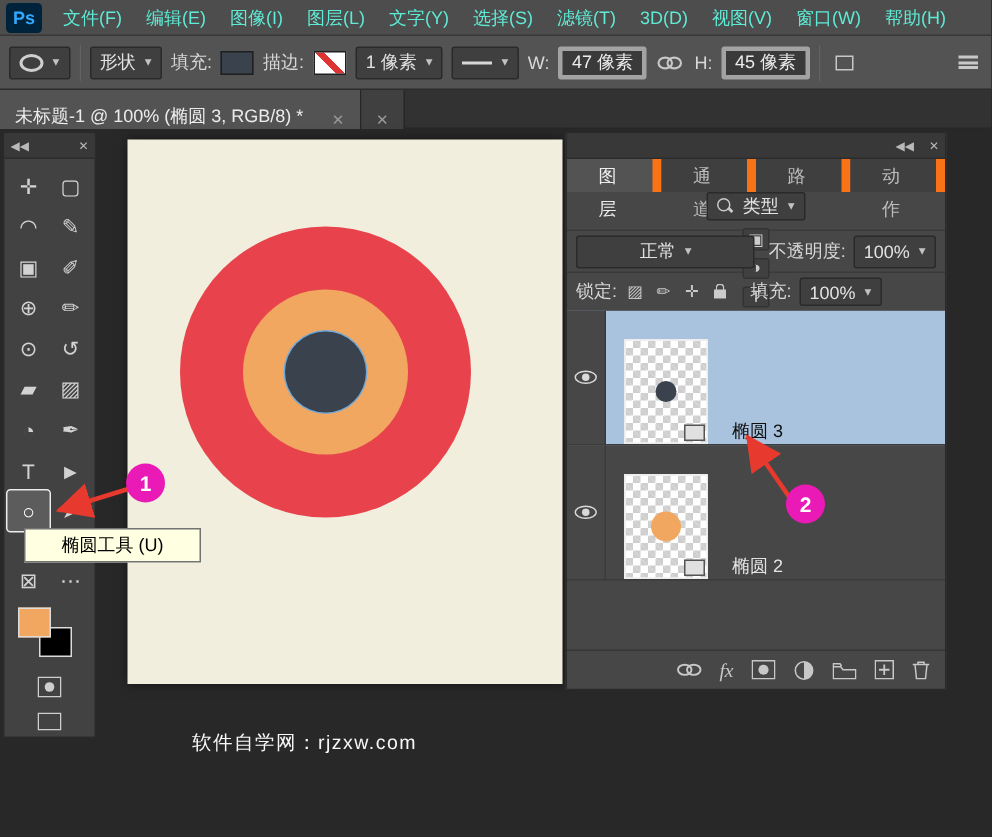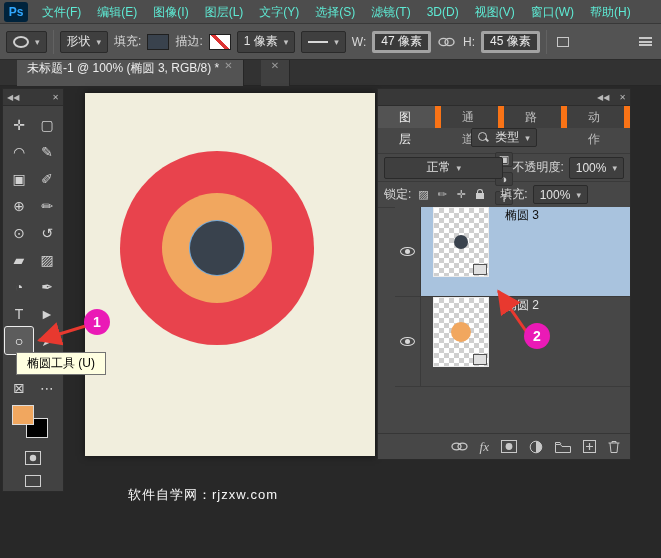--- a/index.html
+++ b/index.html
@@ -31,22 +31,22 @@
     background-image:linear-gradient(45deg,transparent 42%,#d33 42%,#d33 58%,transparent 58%); }
   .line-swatch { width:20px; height:2px; background:#d8d8d8; }
   .ob-label { color:#d8d8d8; white-space:nowrap; }
   .icon-btn { width:20px; height:20px; display:inline-flex; align-items:center; justify-content:center; color:#c8c8c8; }
   .hamburger { width:13px; height:9px; border-top:2px solid #c8c8c8; border-bottom:2px solid #c8c8c8; position:relative; }
   .hamburger::after { content:""; position:absolute; left:0; top:1.5px; width:13px; height:2px; background:#c8c8c8; }
   .small-square { width:12px; height:10px; border:1px solid #c8c8c8; }
   
   .tabbar { position:absolute; top:60px; left:0; width:661px; height:26px; background:#323232;
     display:flex; border-bottom:1px solid #262626; }
-  .tab { height:26px; display:flex; align-items:flex-start; gap:5px; padding:0 10px;
-    background:#404040; color:#b5b5b5; border-right:1px solid #262626; white-space:nowrap;margin-left:17px; }
+  .tab { height:26px; display:flex; align-items:flex-end; gap:19px; padding:0 10px;
+    background:#404040; color:#b5b5b5; border-right:1px solid #262626; white-space:nowrap; }
   .tab.active { background:#535353; color:#ececec; }
   .tab-close { font-size:10px; color:#9a9a9a; }
   
   .toolbar { position:absolute; left:2px; top:88px; width:62px; height:404px;
     background:#424242; border:1px solid #2a2a2a; z-index:5; }
   .panel-head { height:17px; background:#383838; border-bottom:1px solid #2c2c2c;
     display:flex; align-items:center; justify-content:space-between; padding:0 4px;
     color:#b9b9b9; font-size:8px; }
   .tools { display:grid; grid-template-columns:28px 28px; justify-content:center; padding-top:5px; }
   .tool { width:28px; height:27px; display:flex; align-items:center; justify-content:center;
@@ -79,21 +79,21 @@
     background:#404040; border:1px solid #333; border-radius:2px; color:#cccccc; font-size:11px; }
   .plain-ic { display:inline-flex; align-items:center; justify-content:center; color:#c9c9c9; font-size:11px; min-width:14px; }
   .mag { position:relative; width:11px; height:11px; }
   .mag::before { content:""; position:absolute; left:0; top:0; width:7px; height:7px; border:1.5px solid #c9c9c9; border-radius:50%; }
   .mag::after { content:""; position:absolute; left:7px; top:7px; width:4px; height:1.5px; background:#c9c9c9; transform:rotate(45deg); }
   .filter-dot { width:9px; height:9px; border-radius:50%; background:#2a2a2a; margin-left:auto; }
   .lockpad { width:8px; height:6px; background:#cccccc; position:relative; margin-top:3px; }
   .lockpad::before { content:""; position:absolute; left:1px; top:-4px; width:4px; height:4px;
     border:1.5px solid #cccccc; border-bottom:none; border-radius:3px 3px 0 0; }
   .layers-list { position:absolute; left:0; right:0; top:118px; bottom:26px; overflow:hidden; }
-  .layer-row { height:90px; display:flex; align-items:flex-start; background:#474747; border-bottom:1px solid #3b3b3b; color:#e2e2e2;margin-left:17px; }
+  .layer-row { height:90px; display:flex; align-items:flex-end; background:#474747; border-bottom:1px solid #3b3b3b; color:#e2e2e2; }
   .layer-row.selected { background:#a9c3de; color:#101010; }
   .eye-col { width:26px; height:100%; background:#474747; border-right:1px solid #3a3a3a;
     display:flex; align-items:center; justify-content:center; flex:none; }
   .eye { width:15px; height:9px; border:1px solid #d9d9d9; border-radius:50%; position:relative; }
   .eye::after { content:""; position:absolute; left:4px; top:1px; width:5px; height:5px; border-radius:50%; background:#d9d9d9; }
   .thumb-wrap { width:80px; display:flex; justify-content:center; flex:none; }
   .thumb { width:56px; height:70px; border:1px solid #ececec; position:relative;
     background-color:#fff;
     background-image:linear-gradient(45deg,#cfcfcf 25%,transparent 25%,transparent 75%,#cfcfcf 75%),
                      linear-gradient(45deg,#cfcfcf 25%,transparent 25%,transparent 75%,#cfcfcf 75%);
@@ -109,21 +109,21 @@
     gap:12px; padding:0 10px; color:#c8c8c8; }
   .panel-bottom svg { display:block; }
   .fx { font-style:italic; font-family:"Liberation Serif","DejaVu Serif",serif; font-size:13px; color:#c8c8c8; }
   
   .annot-svg { position:absolute; left:0; top:0; z-index:50; pointer-events:none; }
   .badge { position:absolute; width:26px; height:26px; border-radius:50%; background:#ea1ab6;
     color:#fff; display:flex; align-items:center; justify-content:center; font-size:14px; font-weight:bold; z-index:60; }
   .badge1 { left:84px; top:309px; }
   .badge2 { left:524px; top:323px; }
   .tooltip { position:absolute; left:16px; top:352px; background:#ffffe1; color:#000;
-    border:1px solid #737373; padding:2px 10px; white-space:nowrap; z-index:70; }
+    border:1px solid #737373; padding:2px 24px; white-space:nowrap; z-index:70; }
   .watermark { position:absolute; left:128px; top:486px; color:#f7f7f7; font-size:13px; letter-spacing:1px; z-index:40; }
 </style>
 </head>
 <body>
 
 <div>
 
   <div class="menubar">
     <div class="ps-logo">Ps</div>
     <span class="menu-item">文件(F)</span>

